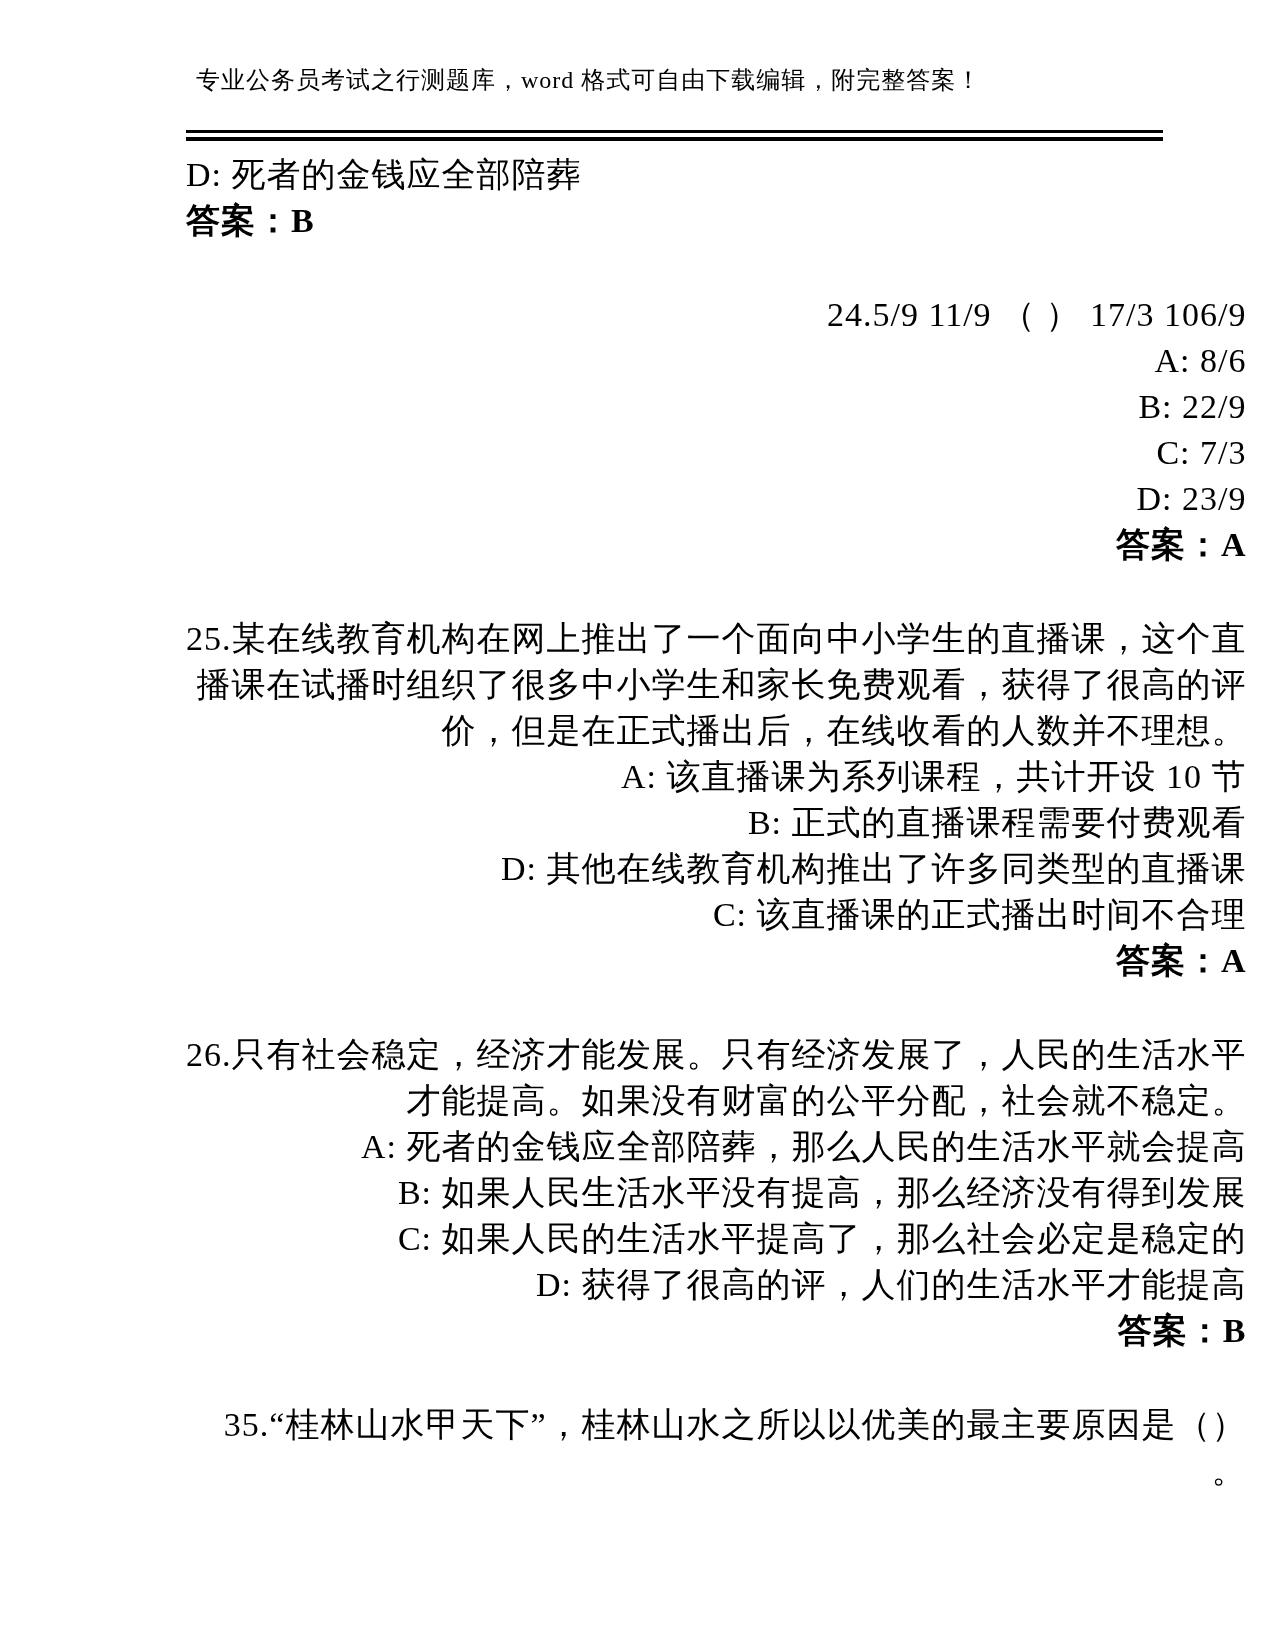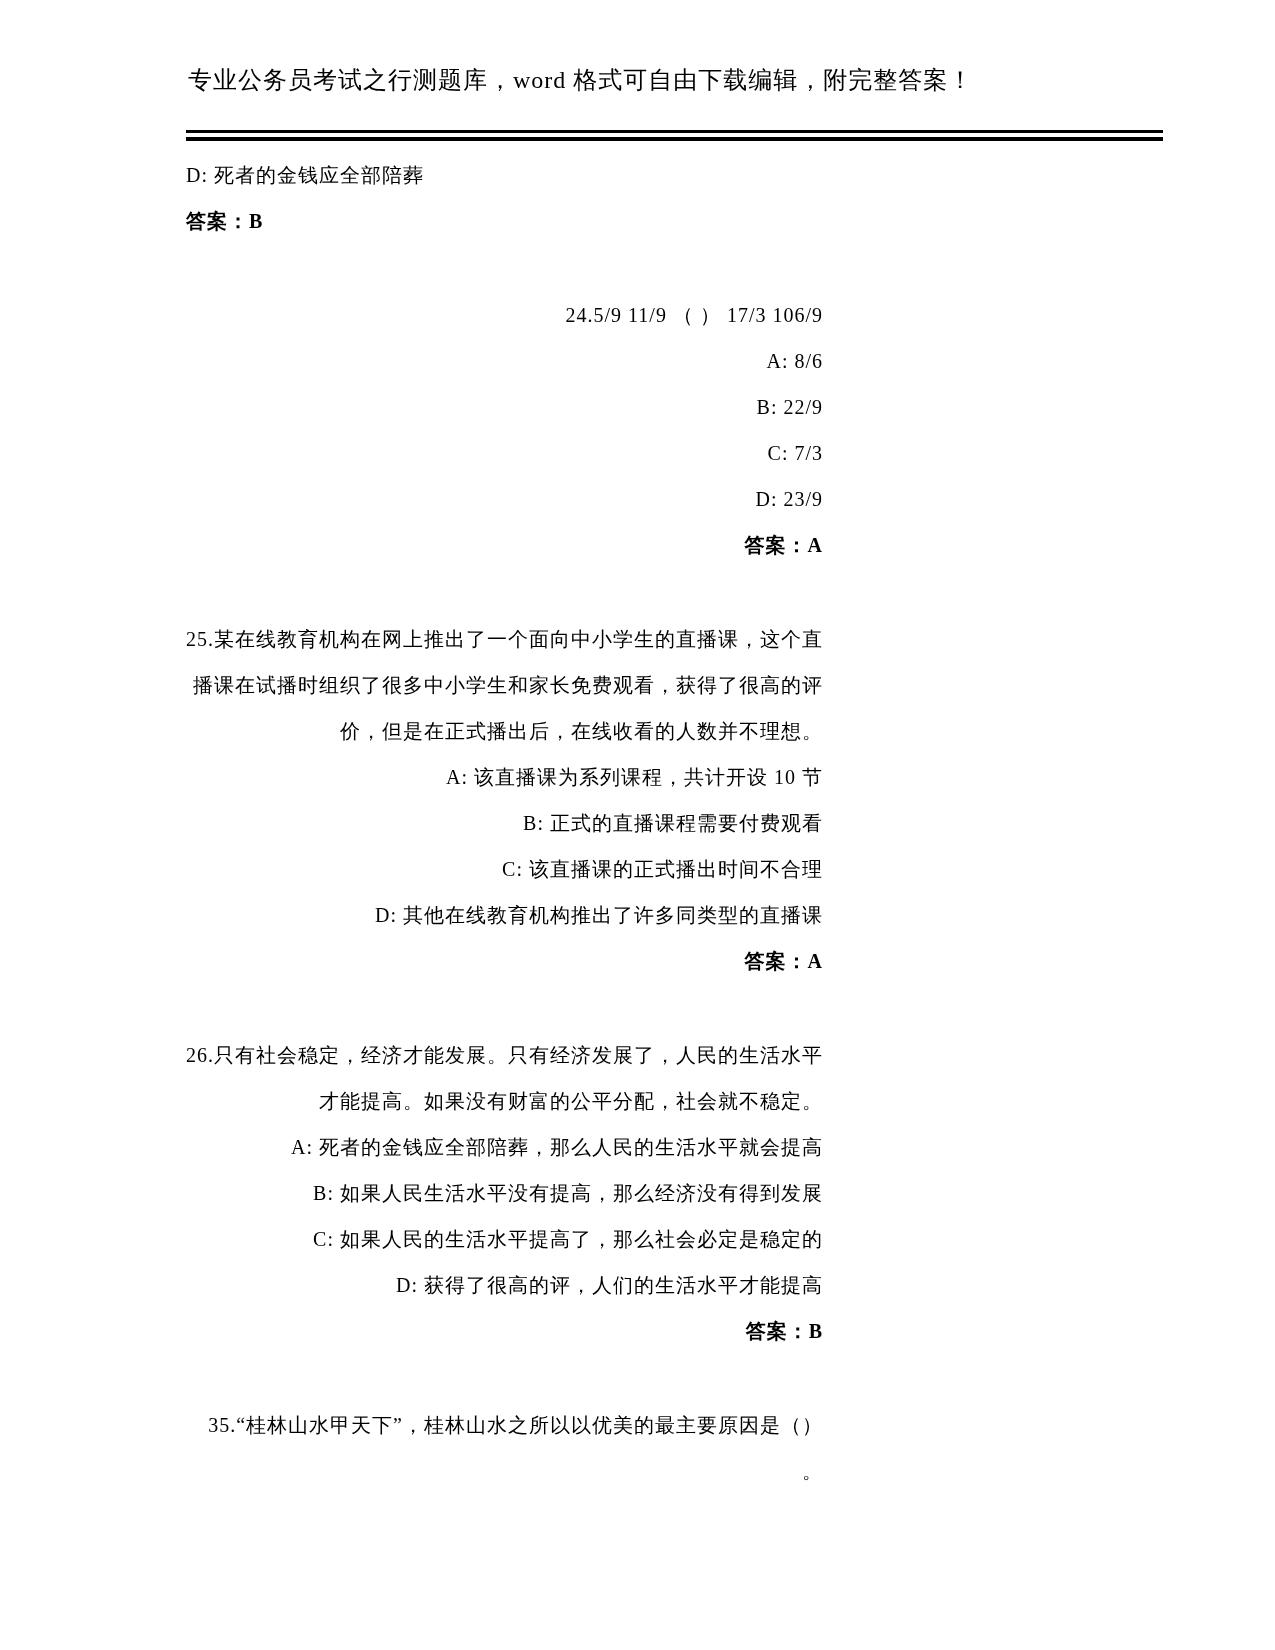--- a/index.html
+++ b/index.html
@@ -11,21 +11,21 @@
     position: relative;
     width: 1275px;
     height: 1650px;
     background: #ffffff;
     color: #000000;
     font-family: "Liberation Serif", "DejaVu Serif", serif;
     overflow: hidden;
   }
   .header-note {
     position: absolute;
-    left: 188px;
+    left: 196px;
     top: 66px;
     font-size: 24px;
     line-height: 28px;
     white-space: nowrap;
     letter-spacing: 1px;
     font-family: Liberation Serif, serif;
   }
   .header-rule {
     position: absolute;
     left: 186px;
@@ -38,21 +38,21 @@
   .body-col {
     position: absolute;
     left: 186px;
     top: 152px;
   }
   .block + .block {
     margin-top: 48px;
     text-align: right;
   }
   .line {
-    font-size: 20px;
+    font-size: 34px;
     line-height: 46px;
     white-space: nowrap;
     letter-spacing: 1px;
   }
   .answer {
     font-weight: 700;
     font-family: Liberation Serif, serif;
     letter-spacing: 1px;
   }
 </style>
@@ -80,22 +80,22 @@
       <div class="line">D: 23/9</div>
       <div class="line answer">答案：A</div>
     </div>
 
     <div class="block">
       <div class="line">25.某在线教育机构在网上推出了一个面向中小学生的直播课，这个直</div>
       <div class="line">播课在试播时组织了很多中小学生和家长免费观看，获得了很高的评</div>
       <div class="line">价，但是在正式播出后，在线收看的人数并不理想。</div>
       <div class="line">A: 该直播课为系列课程，共计开设 10 节</div>
       <div class="line">B: 正式的直播课程需要付费观看</div>
+      <div class="line">D: 其他在线教育机构推出了许多同类型的直播课</div>
       <div class="line">C: 该直播课的正式播出时间不合理</div>
-      <div class="line">D: 其他在线教育机构推出了许多同类型的直播课</div>
       <div class="line answer">答案：A</div>
     </div>
 
     <div class="block">
       <div class="line">26.只有社会稳定，经济才能发展。只有经济发展了，人民的生活水平</div>
       <div class="line">才能提高。如果没有财富的公平分配，社会就不稳定。</div>
       <div class="line">A: 死者的金钱应全部陪葬，那么人民的生活水平就会提高</div>
       <div class="line">B: 如果人民生活水平没有提高，那么经济没有得到发展</div>
       <div class="line">C: 如果人民的生活水平提高了，那么社会必定是稳定的</div>
       <div class="line">D: 获得了很高的评，人们的生活水平才能提高</div>

